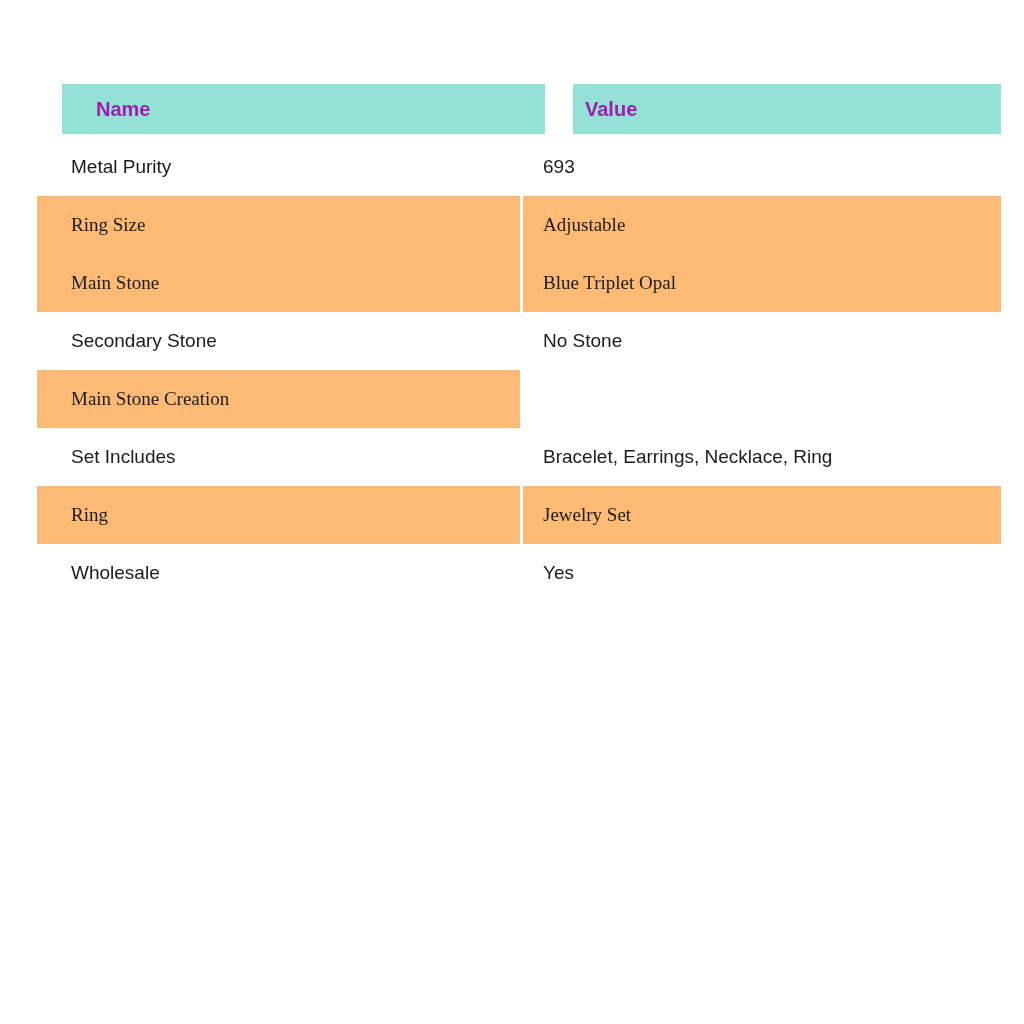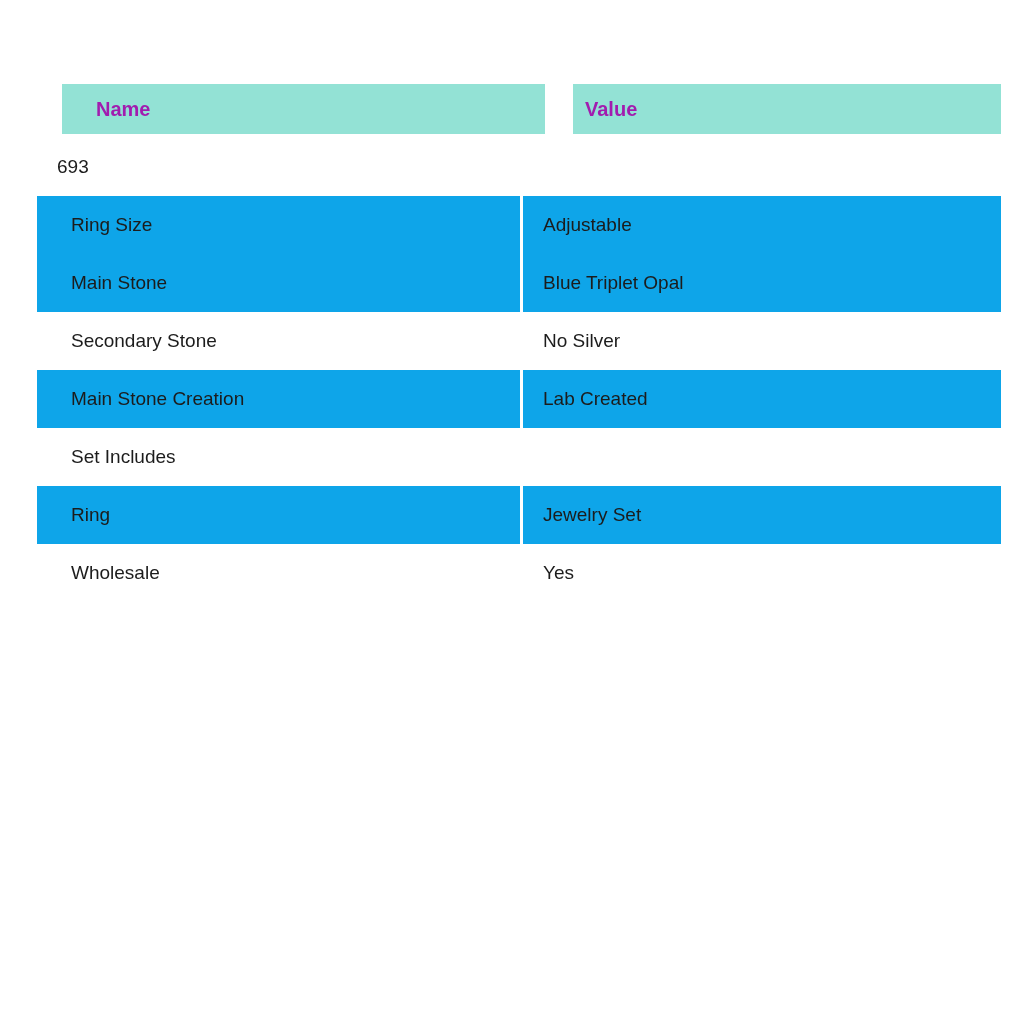--- a/index.html
+++ b/index.html
@@ -44,21 +44,21 @@
     height: 58px;
   }
   .cell {
     display: flex;
     align-items: center;
     font-size: 19px;
     font-weight: 400;
     color: #1c1c1c;
     background: #ffffff;
   }
-  .row.alt .cell { background: #0ea5e9; }
+  .row.alt .cell { background: #fdba74; font-family: Liberation Serif, serif; }
   .cell.name-col {
     width: 486px;
     padding-left: 34px;
     border-right: 3px solid #ffffff;
   }
   .cell.value-col {
     flex: 1;
     padding-left: 20px;
   }
 </style>
@@ -66,46 +66,47 @@
 <body>
 
 <div class="spec-table">
 
   <div class="header-row">
     <div class="header-cell name-col">Name</div>
     <div class="header-cell value-col">Value</div>
   </div>
 
   <div class="row">
+    <div class="cell name-col">Metal Purity</div>
     <div class="cell value-col">693</div>
   </div>
 
   <div class="row alt">
     <div class="cell name-col">Ring Size</div>
     <div class="cell value-col">Adjustable</div>
   </div>
 
 
   <div class="row alt">
     <div class="cell name-col">Main Stone</div>
     <div class="cell value-col">Blue Triplet Opal</div>
   </div>
 
   <div class="row">
     <div class="cell name-col">Secondary Stone</div>
-    <div class="cell value-col">No Silver</div>
+    <div class="cell value-col">No Stone</div>
   </div>
 
   <div class="row alt">
     <div class="cell name-col">Main Stone Creation</div>
-    <div class="cell value-col">Lab Created</div>
   </div>
 
   <div class="row">
     <div class="cell name-col">Set Includes</div>
+    <div class="cell value-col">Bracelet, Earrings, Necklace, Ring</div>
   </div>
 
   <div class="row alt">
     <div class="cell name-col">Ring</div>
     <div class="cell value-col">Jewelry Set</div>
   </div>
 
   <div class="row">
     <div class="cell name-col">Wholesale</div>
     <div class="cell value-col">Yes</div>

